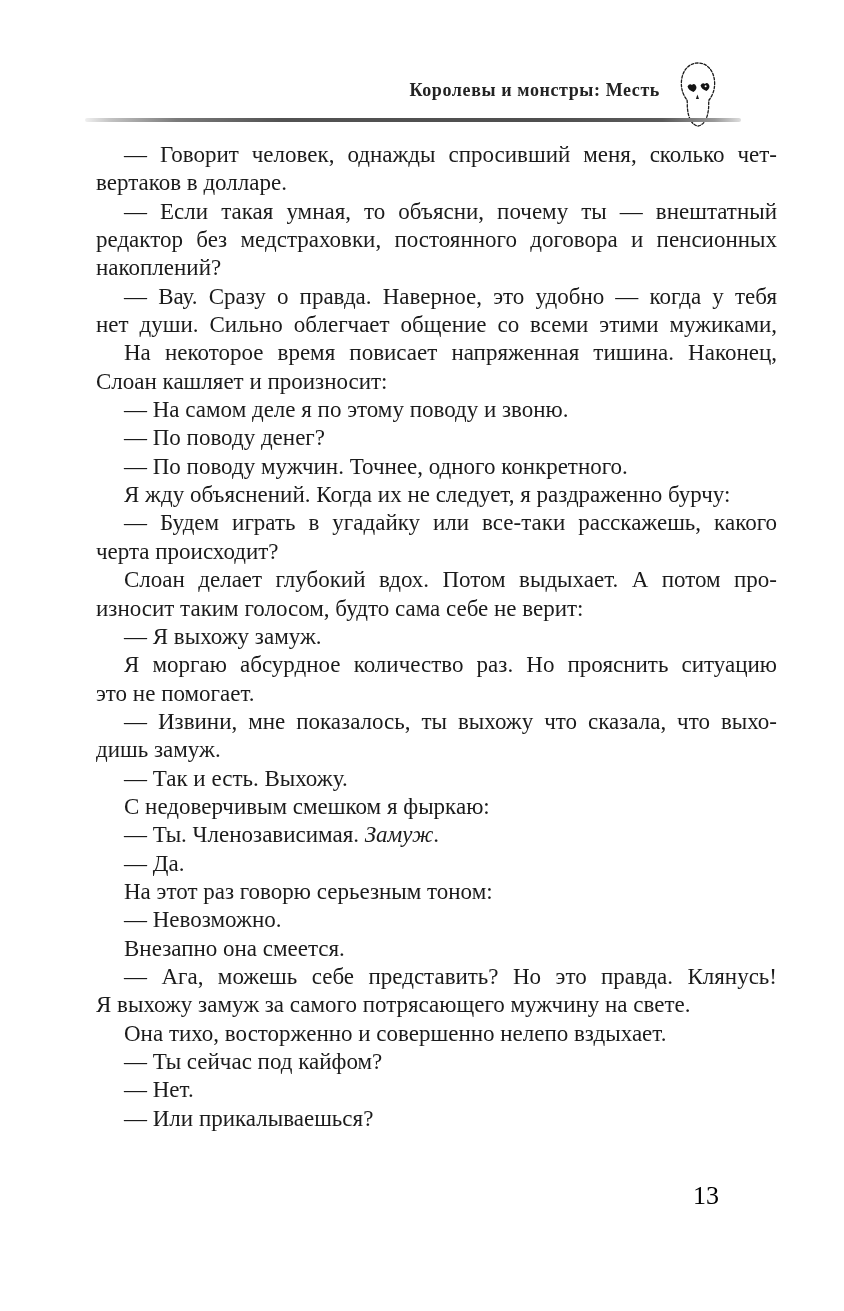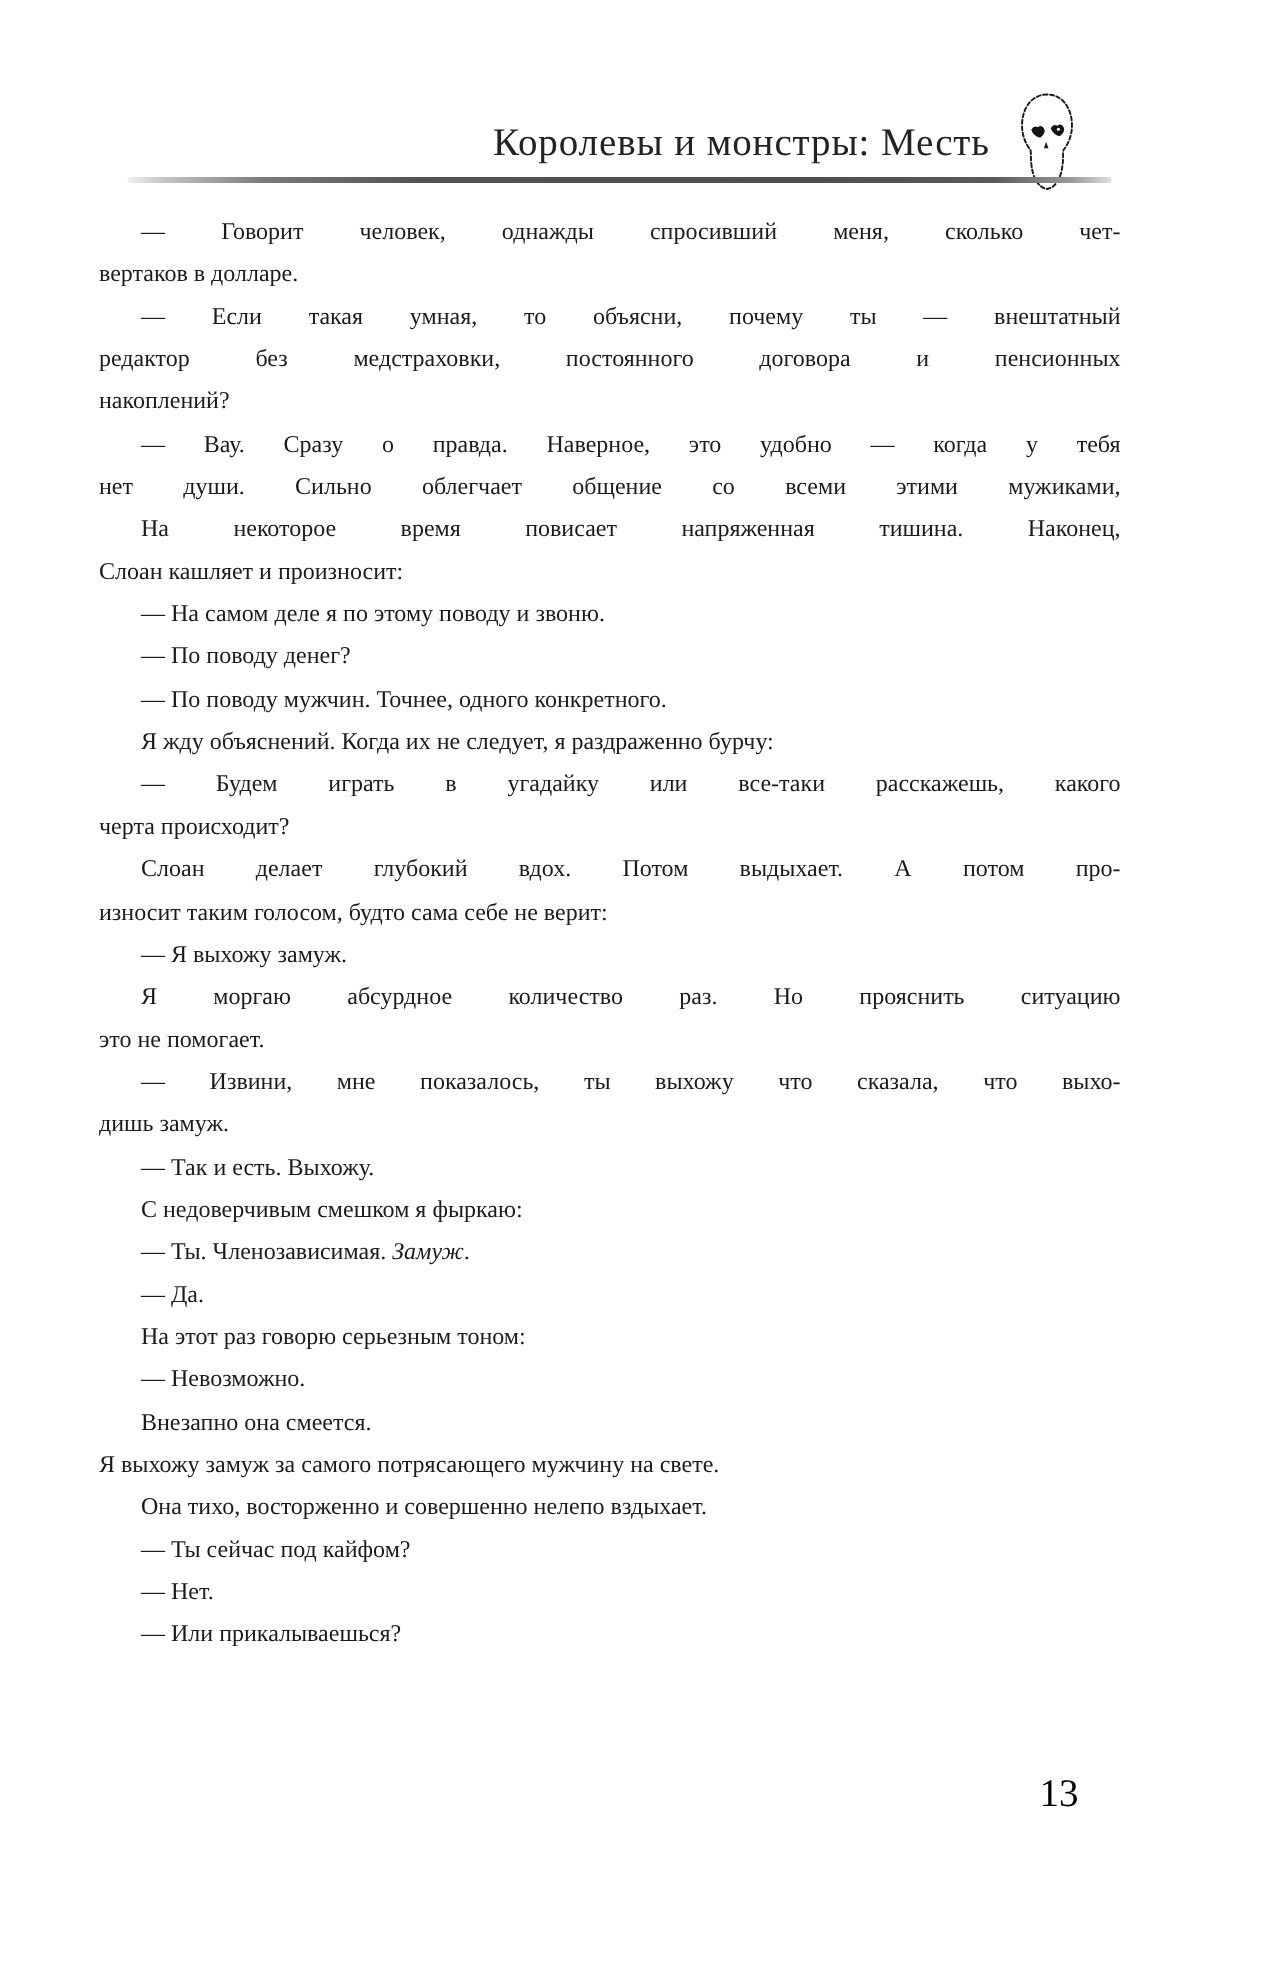--- a/index.html
+++ b/index.html
@@ -9,46 +9,47 @@
     font-family: "Liberation Serif", "DejaVu Serif", serif;
     color: #1b1b1b;
     overflow: hidden;
   }
   .page { position: relative; width: 844px; height: 1311px; background: #fff; }
 
   
   .header-title {
     position: absolute;
     top: 80px; right: 184px;
-    font-size: 26px;
+    font-size: 18px;
     letter-spacing: 0.6px;
     color: #232323;
     white-space: nowrap;
+    font-weight: bold;
   }
   .skull {
     position: absolute;
     left: 677px; top: 61px;
     width: 42px; height: 68px;
   }
   .header-rule {
     position: absolute;
     left: 85px; top: 118px;
     width: 656px; height: 4px;
     border-radius: 2px;
     background: linear-gradient(90deg,
       #f0f0f0 0%, #c2c2c2 4%, #7a7a7a 14%, #525252 30%,
       #4f4f4f 70%, #5a5a5a 88%, #9a9a9a 96%, #dedede 100%);
   }
 
   
   .body-text {
     position: absolute;
-    left: 66px; top: 141px;
+    left: 96px; top: 141px;
     width: 681px;
-    font-size: 16px;
+    font-size: 23px;
     line-height: 28.35px;
   }
   .line { height: 28.35px; overflow: hidden; text-align: left; }
   .line.j { text-align: justify; text-align-last: justify; }
   .line.in { text-indent: 28px; }
   .it { font-style: italic; }
 
   
   .page-number {
     position: absolute;
@@ -99,20 +100,21 @@
       <div class="line"><span>это не помогает.</span></div>
       <div class="line in j"><span>— Извини, мне показалось, ты выхожу что сказала, что выхо-</span></div>
       <div class="line"><span>дишь замуж.</span></div>
       <div class="line in"><span>— Так и есть. Выхожу.</span></div>
       <div class="line in"><span>С недоверчивым смешком я фыркаю:</span></div>
       <div class="line in"><span>— Ты. Членозависимая. </span><span class="it">Замуж</span><span>.</span></div>
       <div class="line in"><span>— Да.</span></div>
       <div class="line in"><span>На этот раз говорю серьезным тоном:</span></div>
       <div class="line in"><span>— Невозможно.</span></div>
       <div class="line in"><span>Внезапно она смеется.</span></div>
+      <div class="line in j"><span>— Ага, можешь себе представить? Но это правда. Клянусь!</span></div>
       <div class="line"><span>Я выхожу замуж за самого потрясающего мужчину на свете.</span></div>
       <div class="line in"><span>Она тихо, восторженно и совершенно нелепо вздыхает.</span></div>
       <div class="line in"><span>— Ты сейчас под кайфом?</span></div>
       <div class="line in"><span>— Нет.</span></div>
       <div class="line in"><span>— Или прикалываешься?</span></div>
     </div>
 
   <div class="page-number">13</div>
 
 </div>

